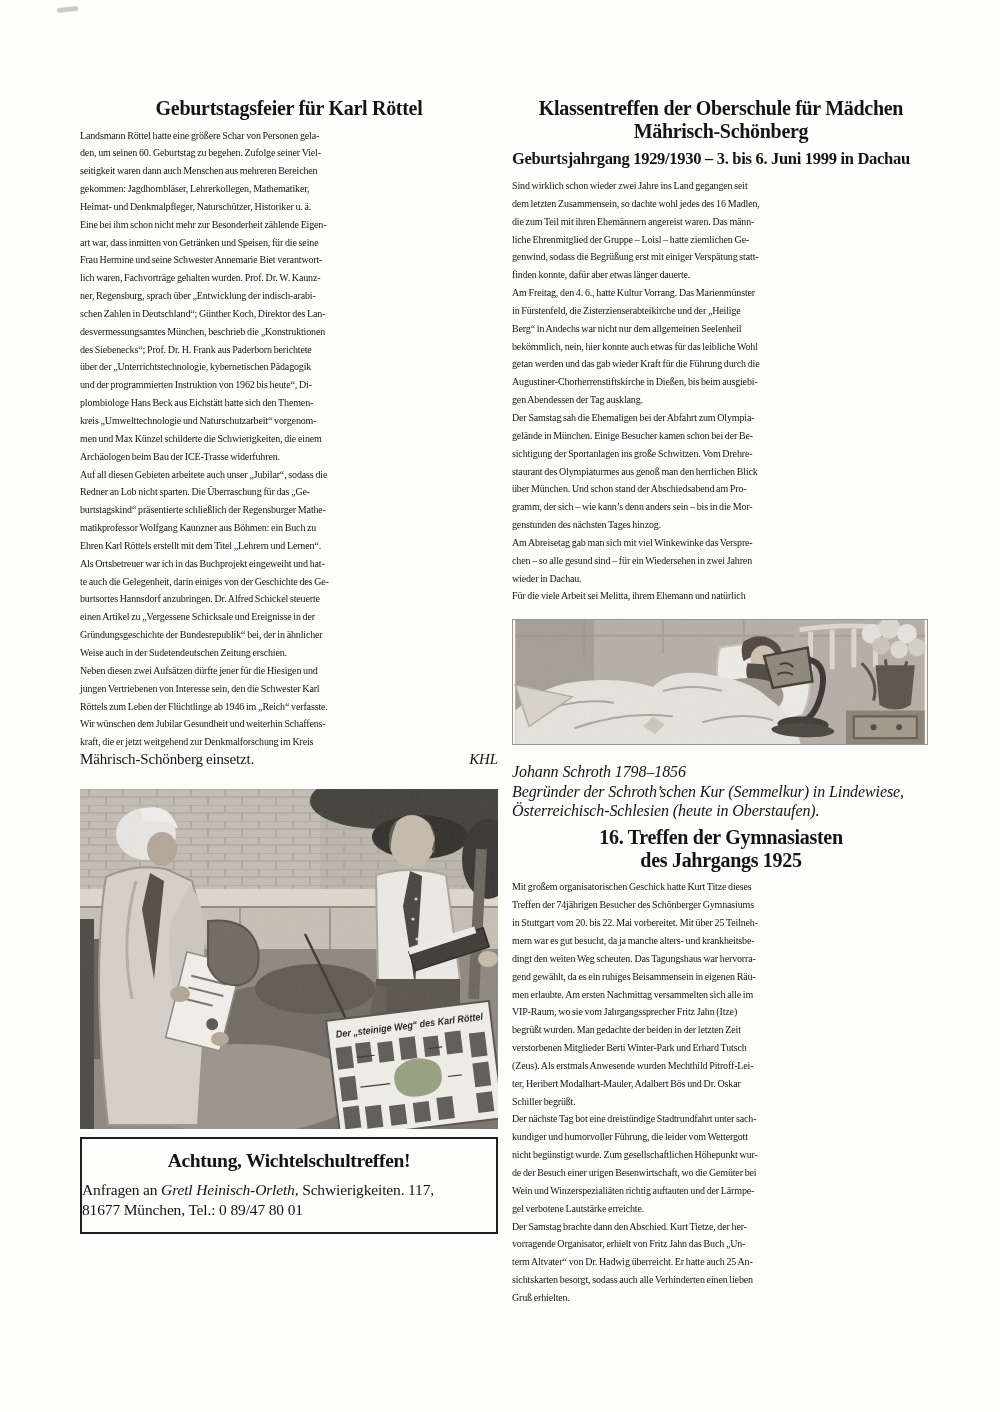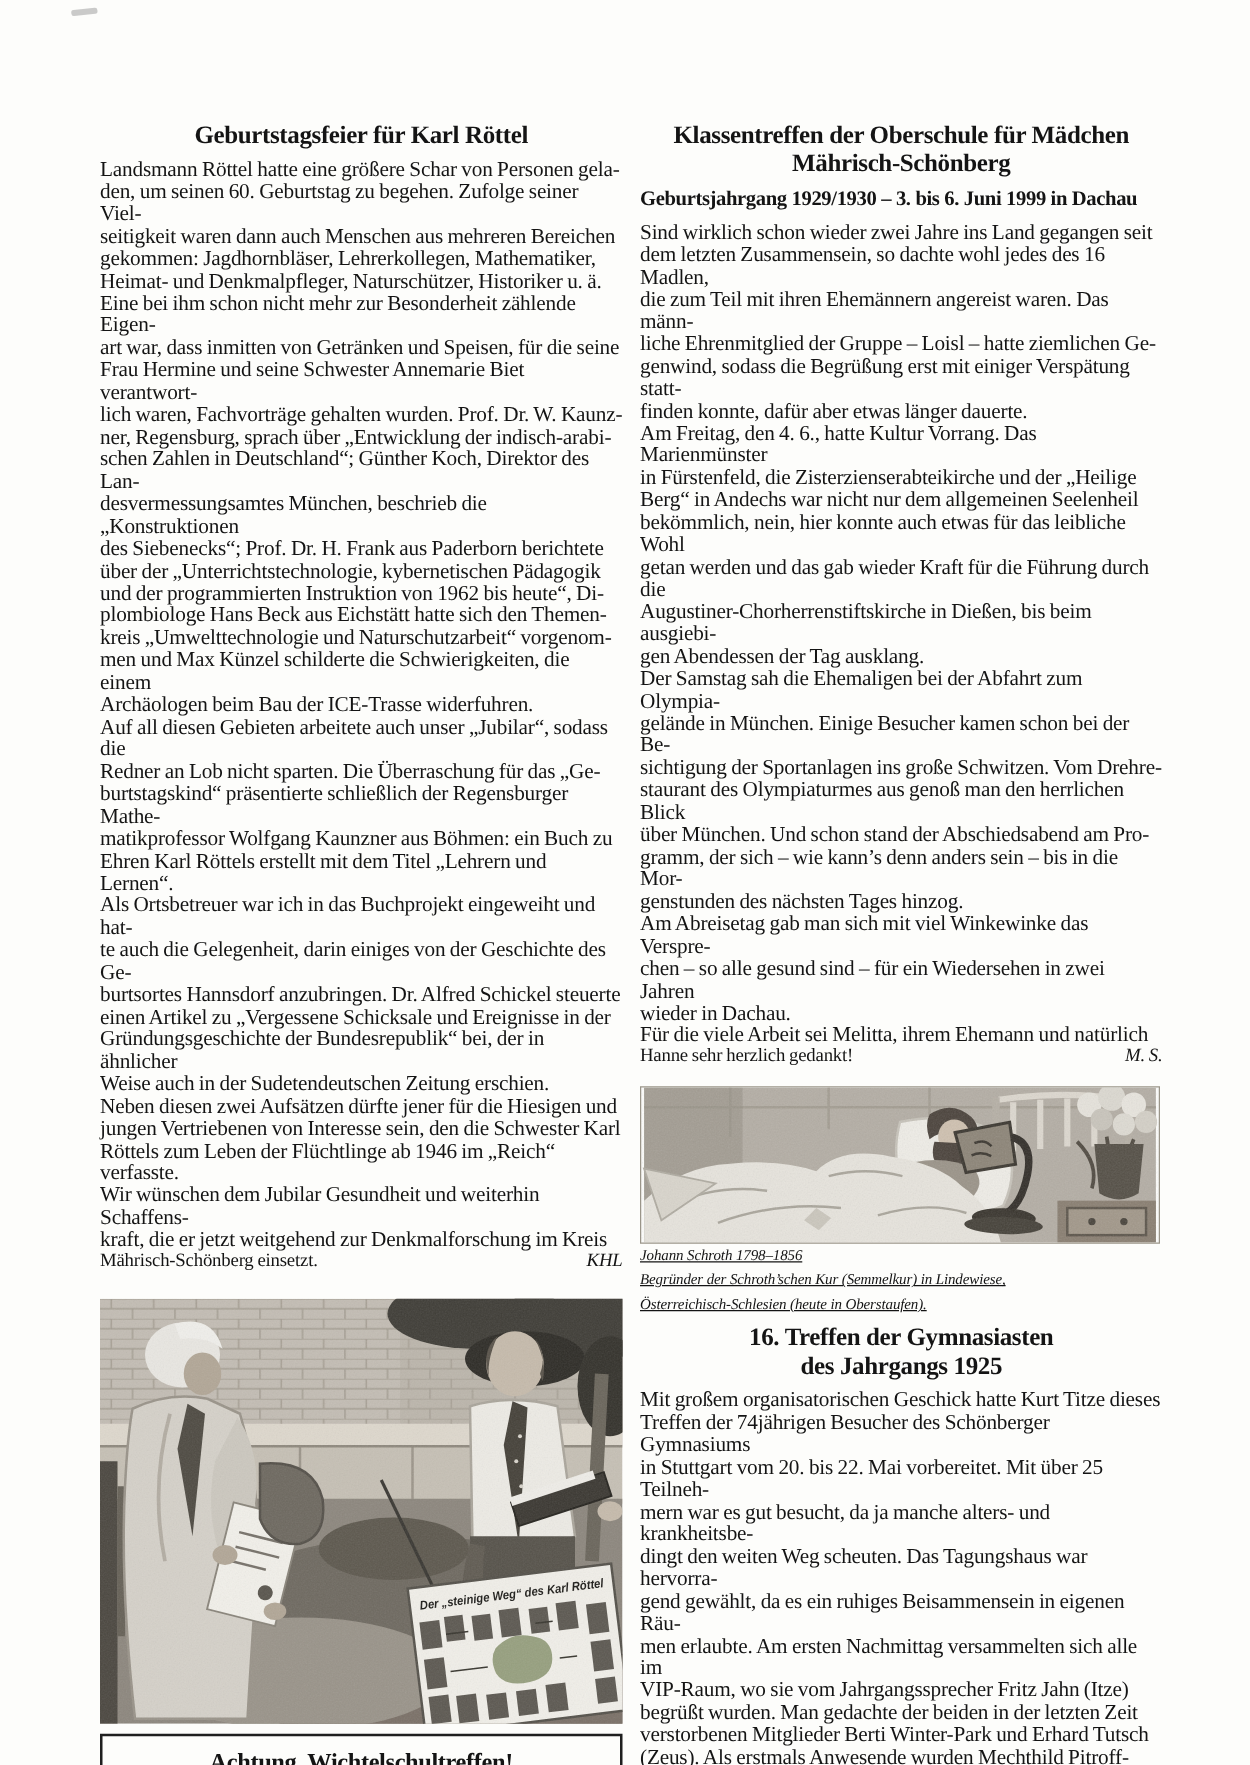--- a/index.html
+++ b/index.html
@@ -22,38 +22,38 @@
 
   .article-title {
     font-size:20px; line-height:22.5px; font-weight:700; text-align:center;
     margin:0 0 7px 0; white-space:pre-line; letter-spacing:-0.3px;
   }
   .article-subtitle {
     font-size:16.5px; font-weight:700; text-align:left;
     margin:0 0 8px 0; letter-spacing:-0.3px;
   }
   .body-text {
-    font-size:17px; line-height:17.85px; white-space:pre-line;
+    font-size:10px; line-height:17.85px; white-space:pre-line;
     letter-spacing:-0.15px; word-spacing:-0.5px;
   }
   .line-with-byline {
     display:flex; justify-content:space-between; align-items:baseline;
     font-size:15px; line-height:17.85px; letter-spacing:-0.15px; word-spacing:-0.5px;
   }
   .byline { font-style:italic; padding-left:10px; }
 
   .photo-figure { margin:0; }
   #fig-left  { margin-top:20px; }
   #fig-right { margin-top:14px; }
   svg.photo { display:block; }
   #photo-right-svg { border:1px solid #9a9589; }
 
   .caption {
-    font-style:italic; font-size:12px; line-height:19.4px;
-    white-space:pre-line; margin-top:0; letter-spacing:-0.1px;text-decoration:underline;
+    font-style:italic; font-size:16px; line-height:19.4px;
+    white-space:pre-line; margin-top:17px; letter-spacing:-0.1px;
   }
 
   .notice-box { border:2px solid #1f1f1f; margin-top:8px; padding:4px 0 12px; background:#fdfdfb; }
   .notice-title { font-size:19.5px; font-weight:700; text-align:center; margin:7px 0 8px; letter-spacing:-0.3px; }
   .notice-line { font-size:15.5px; line-height:20px; letter-spacing:-0.15px; white-space:pre-line; }
   .italic { font-style:italic; }
 
   .heading-gap { margin-top:6px; }
 
   .page-number { position:absolute; left:874px; top:1412px; font-size:13px; letter-spacing:1px; }
@@ -255,24 +255,20 @@
 sichtigung der Sportanlagen ins große Schwitzen. Vom Drehre-
 staurant des Olympiaturmes aus genoß man den herrlichen Blick
 über München. Und schon stand der Abschiedsabend am Pro-
 gramm, der sich – wie kann’s denn anders sein – bis in die Mor-
 genstunden des nächsten Tages hinzog.
 Am Abreisetag gab man sich mit viel Winkewinke das Verspre-
 chen – so alle gesund sind – für ein Wiedersehen in zwei Jahren
 wieder in Dachau.
 Für die viele Arbeit sei Melitta, ihrem Ehemann und natürlich</div>
 
-    <div class="line-with-byline">
-      <span>Hanne sehr herzlich gedankt!</span>
-      <span class="byline">M. S.</span>
-    </div>
 
     <figure class="photo-figure" id="fig-right">
       <svg class="photo" id="photo-right-svg" width="416" height="126" viewBox="0 0 416 126" role="img">
         <defs>
           <filter id="noiseR">
             <feTurbulence type="fractalNoise" baseFrequency="0.8" numOctaves="2" stitchTiles="stitch"></feTurbulence>
             <feColorMatrix type="saturate" values="0"></feColorMatrix>
           </filter>
         </defs>
         <g>

